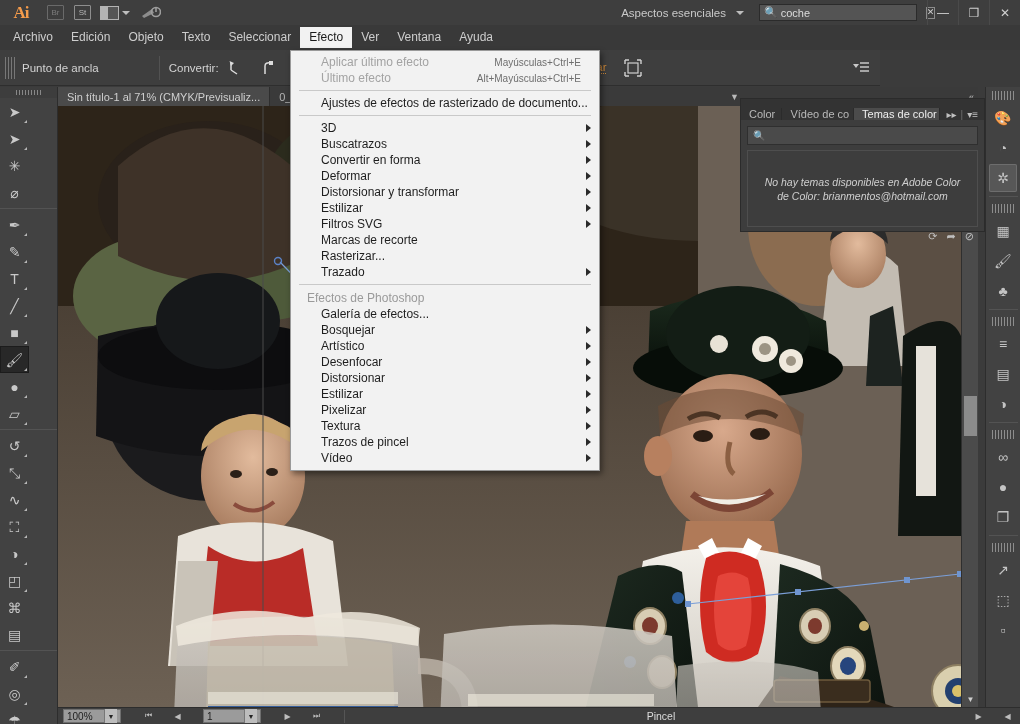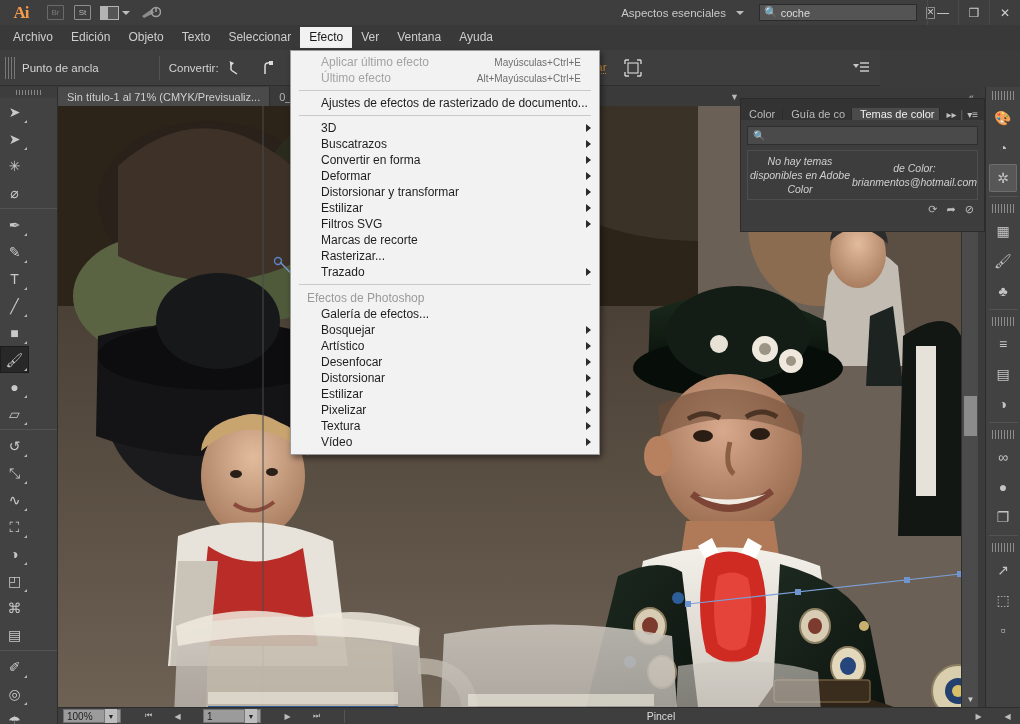--- a/index.html
+++ b/index.html
@@ -145,22 +145,22 @@
   .dock-tab { display: flex; align-items: center; padding: 0 8px; font-size: 11px; color: #b9b9b9;
     border-right: 1px solid #2b2b2b; white-space: nowrap; overflow: hidden; }
   .dock-tab.active { background: #4b4b4b; color: #efefef; }
   .dock-tabs-right { margin-left: auto; display: flex; align-items: center; gap: 4px; padding: 0 6px; color: #c0c0c0; font-size: 10px; }
   .dock-body { padding: 6px; }
   .dock-search { height: 19px; background: #4a4a4a; border: 1px solid #2f2f2f; display: flex;
     align-items: center; padding: 0 5px; gap: 4px; }
   .dock-search .mag { color: #b5b5b5; font-size: 10px; }
   .dock-search input { flex: 1; background: transparent; border: 0; outline: none; color: #dcdcdc;
     font-size: 10px; font-family: "Liberation Sans", sans-serif; }
-  .dock-msg { margin-top: 5px; height: 50px; background: #3d3d3d; border: 1px solid #4e4e4e;
-    display: flex; align-items: center; justify-content: center;
+  .dock-msg { margin-top: 5px; height: 77px; background: #3d3d3d; border: 1px solid #4e4e4e;
+    display: flex; flex-direction: column; align-items: center; justify-content: center;
     color: #cfcfcf; font-size: 10.5px; font-style: italic; text-align: center; line-height: 14px; }
   .dock-footer { display: flex; justify-content: flex-end; align-items: center; gap: 9px;
     padding: 3px 4px 0 0; color: #bfbfbf; font-size: 11px; }
 
   
   .rail {
     position: absolute; left: 985px; top: 87px; width: 35px; height: 637px;
     background: #424242; border-left: 1px solid #2d2d2d;
     display: flex; flex-direction: column; align-items: center;
   }
@@ -569,21 +569,21 @@
 
   <div class="vscroll">
     <div class="arw" style="top:0">▲</div>
     <div class="thumb"></div>
     <div class="arw" style="bottom:0">▼</div>
   </div>
 
   <div class="dock">
     <div class="dock-tabs" id="docktabs">
         <div class="dock-tab">Color</div>
-        <div class="dock-tab">Guía de co</div>
+        <div class="dock-tab">Vídeo de co</div>
         <div class="dock-tab active">Temas de color</div>
         <div class="dock-tabs-right">
           <span>▸▸</span>
           <span style="color:#6f6f6f">|</span>
           <span>▾≡</span>
         </div>
       </div>
     <div class="dock-body">
       <div class="dock-search">
         <span class="mag">🔍</span>
@@ -756,18 +756,22 @@
       </div>
       <div class="mrow">
         <span class="lbl">Pixelizar</span>
         <span class="sub"></span>
       </div>
       <div class="mrow">
         <span class="lbl">Textura</span>
         <span class="sub"></span>
       </div>
       <div class="mrow">
+        <span class="lbl">Trazos de pincel</span>
+        <span class="sub"></span>
+      </div>
+      <div class="mrow">
         <span class="lbl">Vídeo</span>
         <span class="sub"></span>
       </div>
     </div>
 
 </div>
 
 </body></html>

